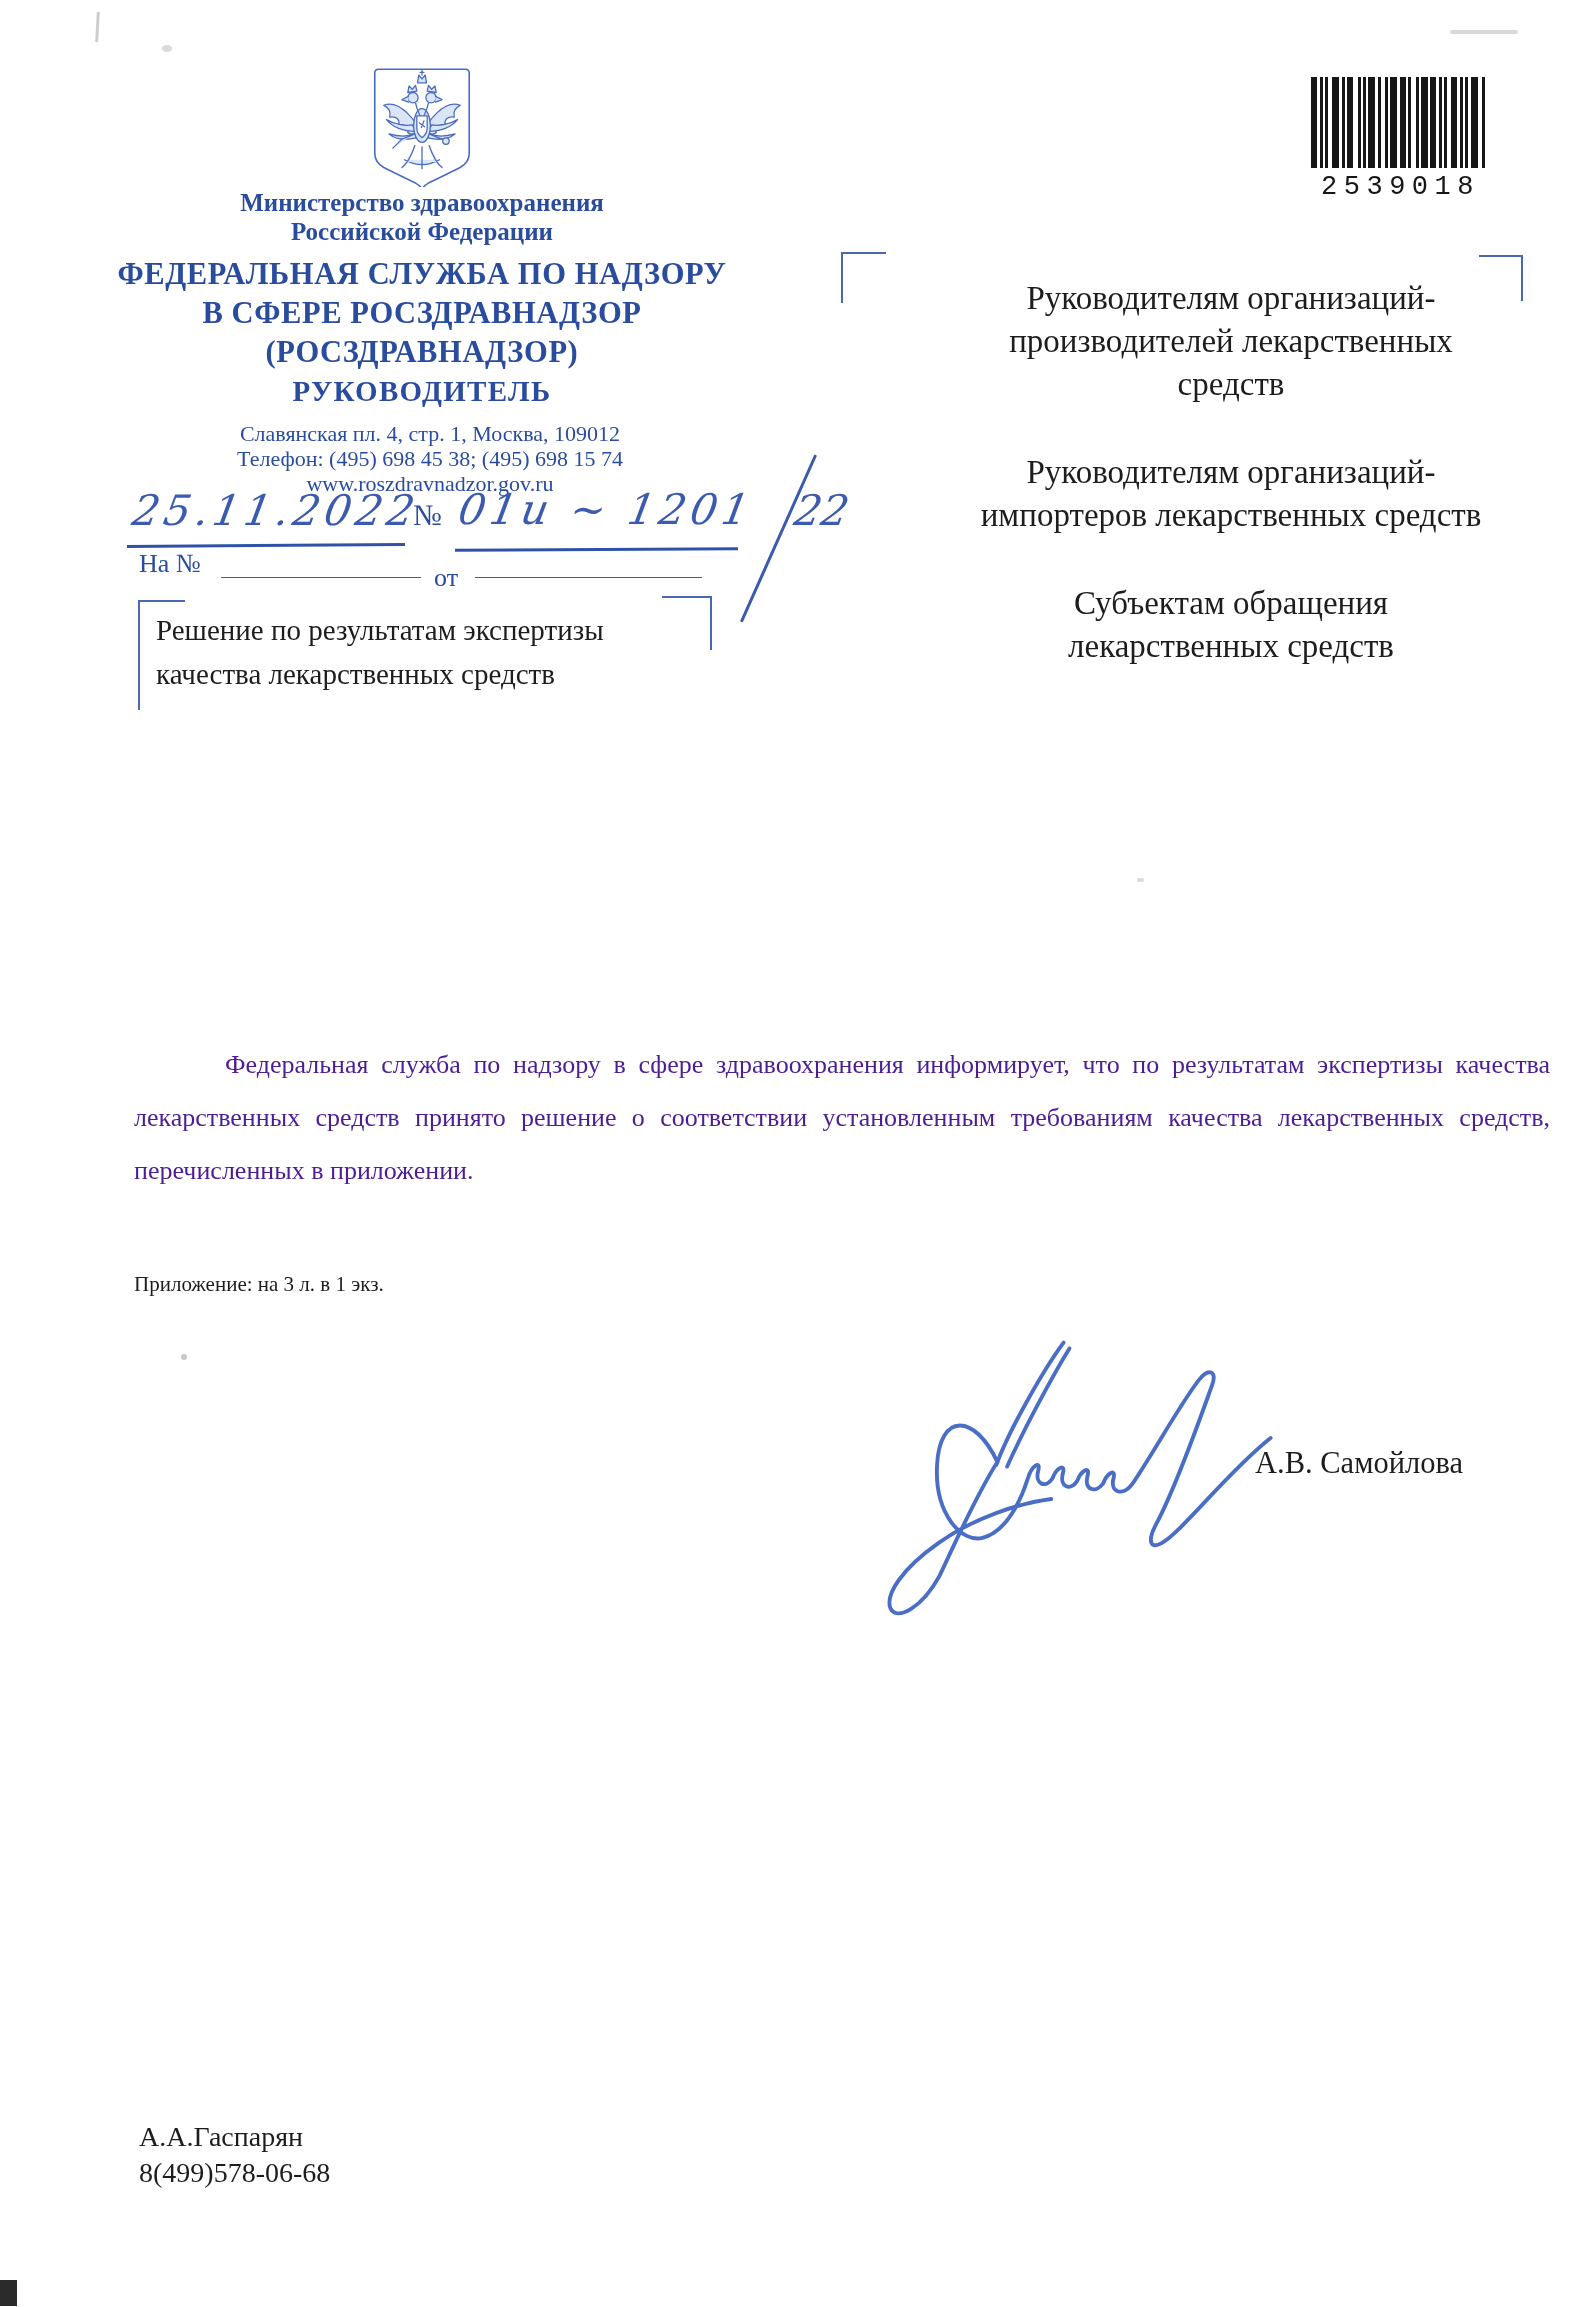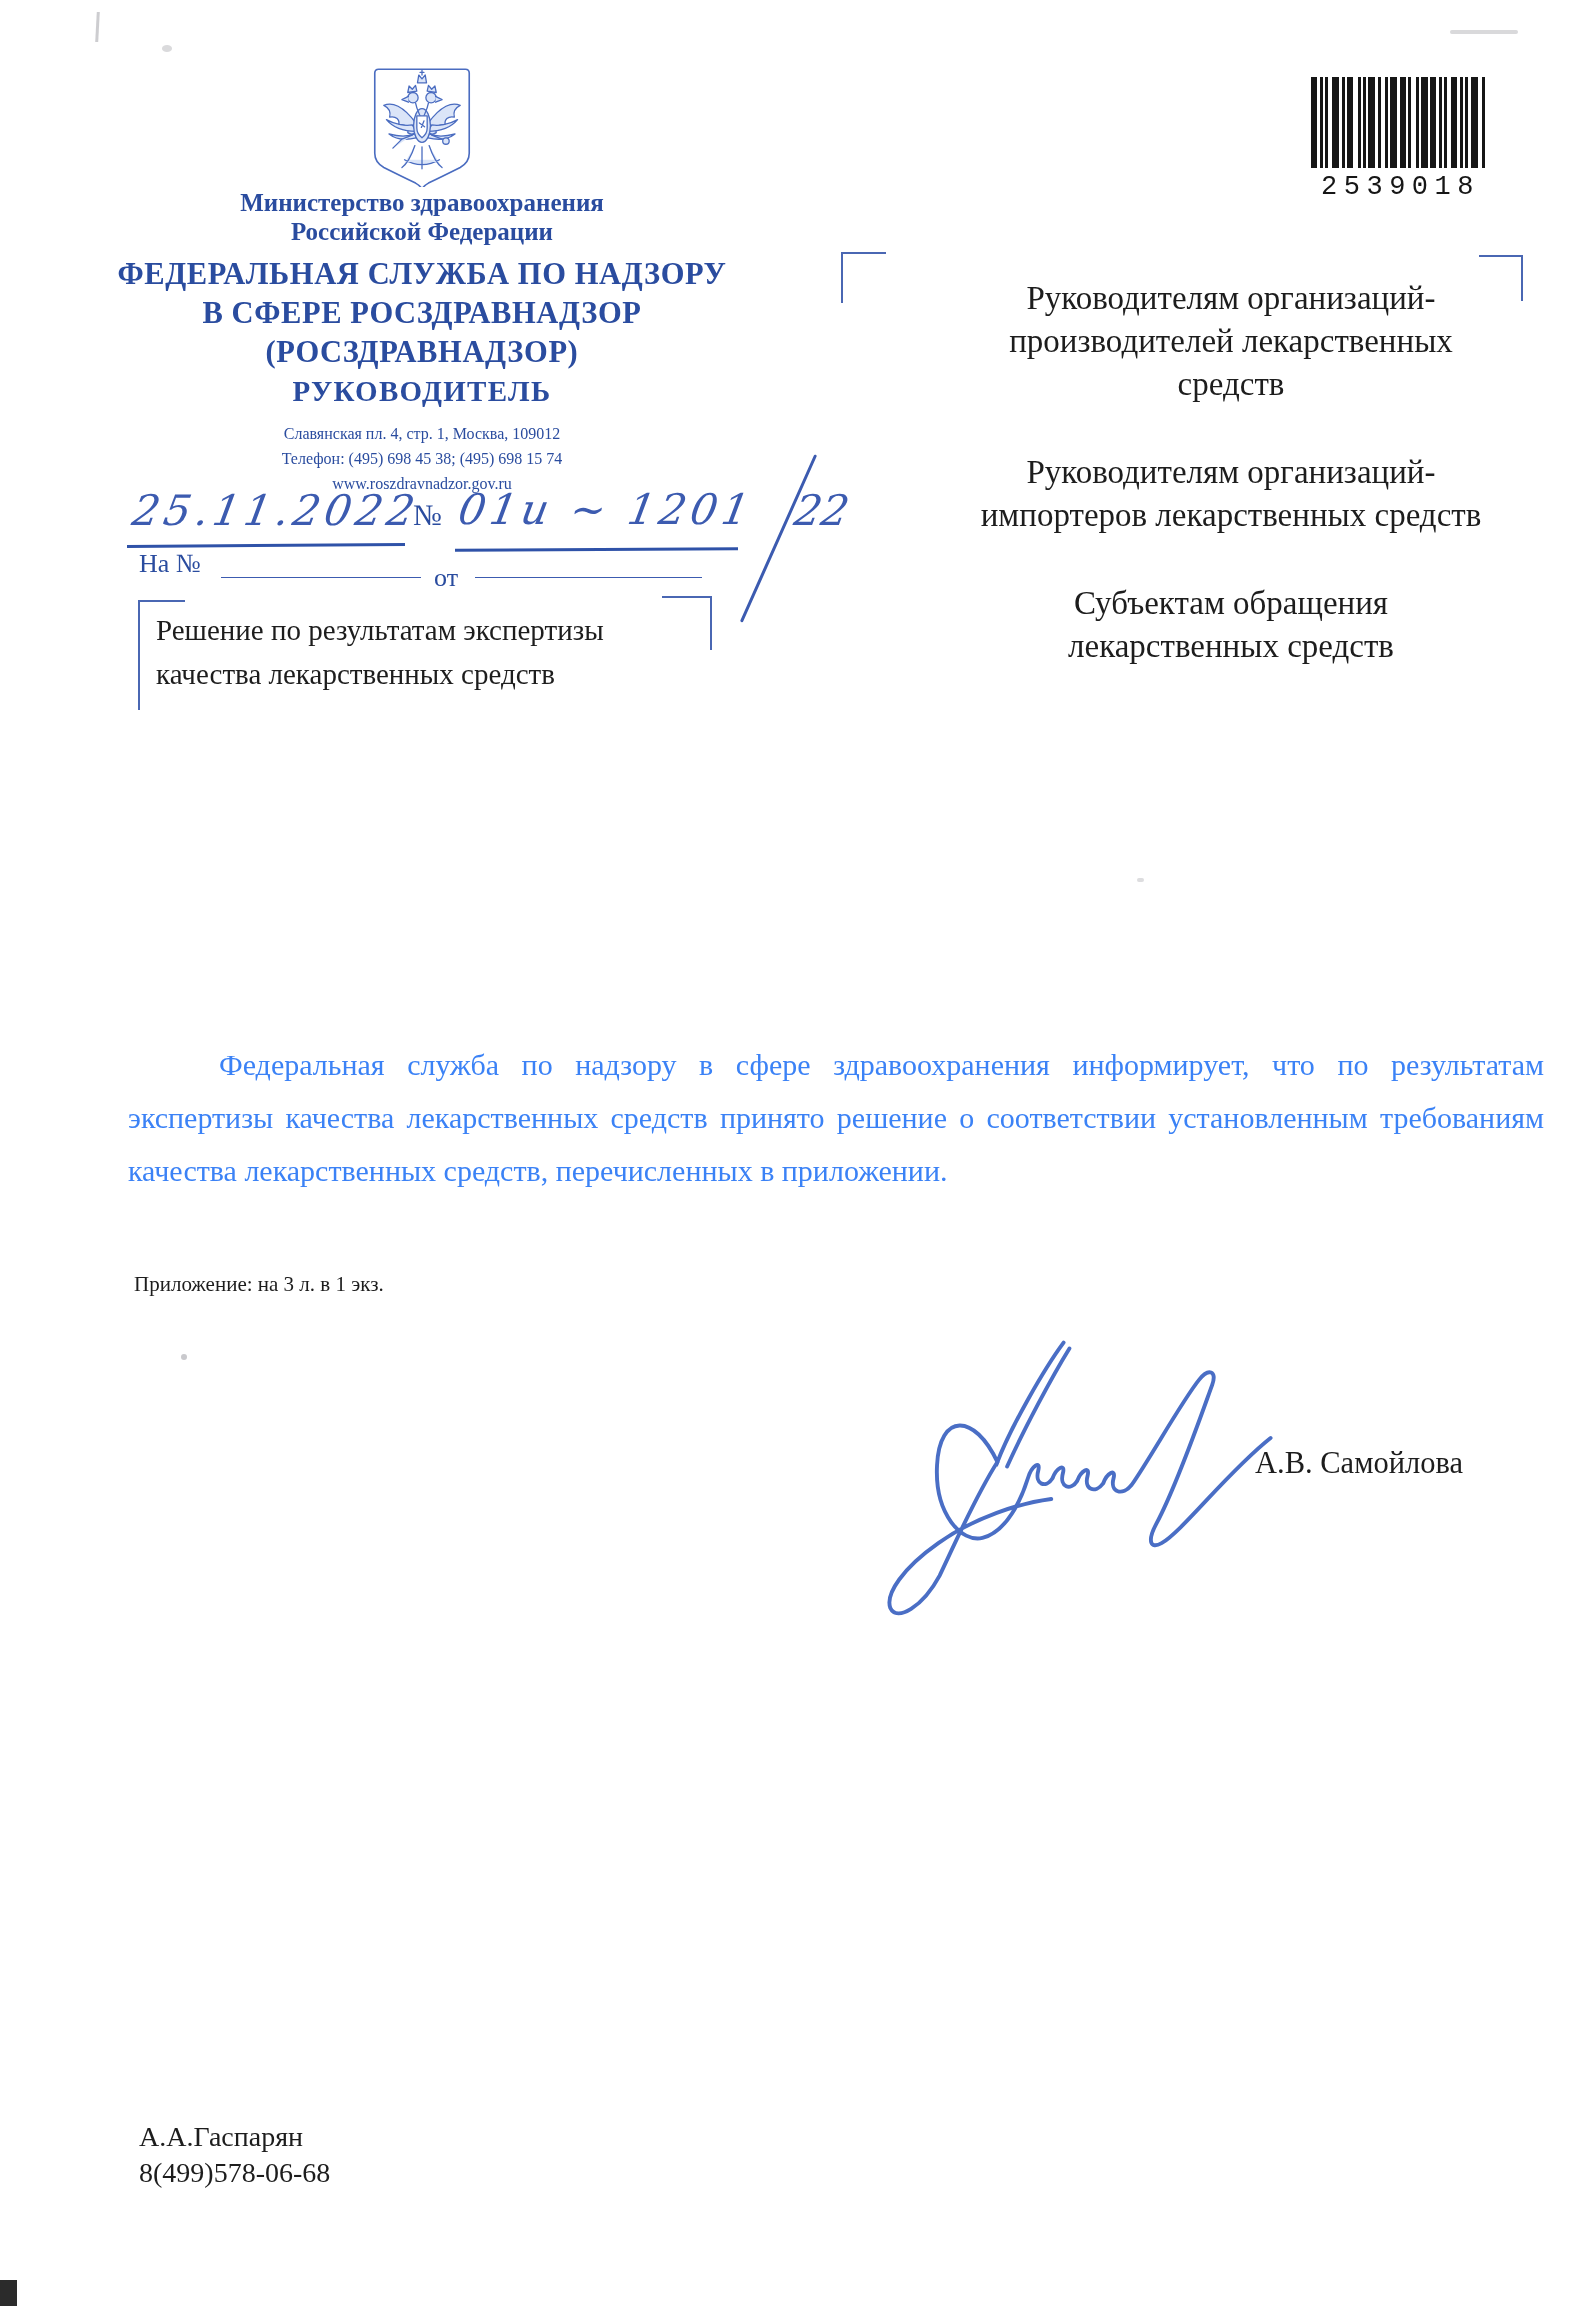--- a/index.html
+++ b/index.html
@@ -7,21 +7,21 @@
     position:relative;width:1590px;height:2307px;background:#ffffff;
     font-family:"Liberation Serif", serif;overflow:hidden;margin:0 auto;
   }
   .abs{position:absolute;}
   
   .blue{color:#2a4c9f;}
   .center{text-align:center;}
   .lh-ministry{left:120px;top:188px;width:604px;font-size:25px;font-weight:bold;line-height:29px;}
   .lh-service{left:94px;top:255px;width:656px;font-size:30.5px;font-weight:bold;line-height:39px;letter-spacing:0.6px;}
   .lh-ruk{left:120px;top:375px;width:604px;font-size:29px;font-weight:bold;letter-spacing:1.3px;}
-  .lh-contact{left:120px;top:421px;width:604px;font-size:16px;line-height:25px;}
+  .lh-contact{left:128px;top:421px;width:604px;font-size:22px;line-height:25px;}
   
   .emblem{left:367px;top:64px;width:110px;height:123px;}
   
   .hw{font-family:"DejaVu Serif", serif;font-style:italic;color:#3c5bb0;transform:skewX(-10deg);white-space:nowrap;}
   .hw-date{left:133px;top:486px;font-size:42px;letter-spacing:4.5px;}
   .hw-number{left:459px;top:485px;font-size:42px;letter-spacing:4.5px;}
   .hw-suffix{left:795px;top:486px;font-size:42px;}
   .hw-slash{left:777px;top:447px;width:3.2px;height:183px;background:#3c5bb0;transform:rotate(24deg);border-radius:1.9px;}
   .hw-underline{height:0;border-bottom:3.2px solid #2f52a8;}
   .u-date{left:127px;top:544px;width:278px;transform:rotate(-0.4deg);}
@@ -42,21 +42,21 @@
   .ab-left{left:841px;top:252px;width:43px;height:49px;border-top-width:2.6px;border-left-width:2.6px;}
   .ab-right{left:1479px;top:255px;width:42px;height:44px;border-top-width:2.6px;border-right-width:2.6px;}
   .addressees{left:903px;top:277px;width:656px;color:#1d1d1d;font-size:33px;line-height:43px;text-align:center;}
   .addr-group{margin-bottom:45px;}
   
   .barcode{left:1311px;top:77px;width:182px;height:123px;}
   .barcode-bars{position:absolute;left:0;top:0;width:179px;height:91px;}
   .barcode-num{position:absolute;left:0;top:95px;width:179px;text-align:center;
     font-family:Liberation Mono, monospace;font-size:27px;letter-spacing:6.5px;color:#161616;}
   
-  .body-par{left:128px;top:1038px;width:1416px;font-size:30px;line-height:53px;color:#3b82f6;
+  .body-par{left:134px;top:1038px;width:1416px;font-size:26px;line-height:53px;color:#4c1d95;
     text-align:justify;text-indent:91px;}
   .attach{left:134px;top:1272px;font-size:21px;color:#1d1d1d;}
   
   .sig{left:877px;top:1329px;width:416px;height:305px;}
   .signer{left:1255px;top:1446px;font-size:30.5px;color:#1d1d1d;}
   
   .footer{left:139px;top:2119px;font-size:28px;line-height:36px;color:#1d1d1d;}
   
   .art{background:#bcbcc0;}
   .a1{left:96px;top:11.7px;width:3.2px;height:30px;transform:rotate(3deg);opacity:.75;}

